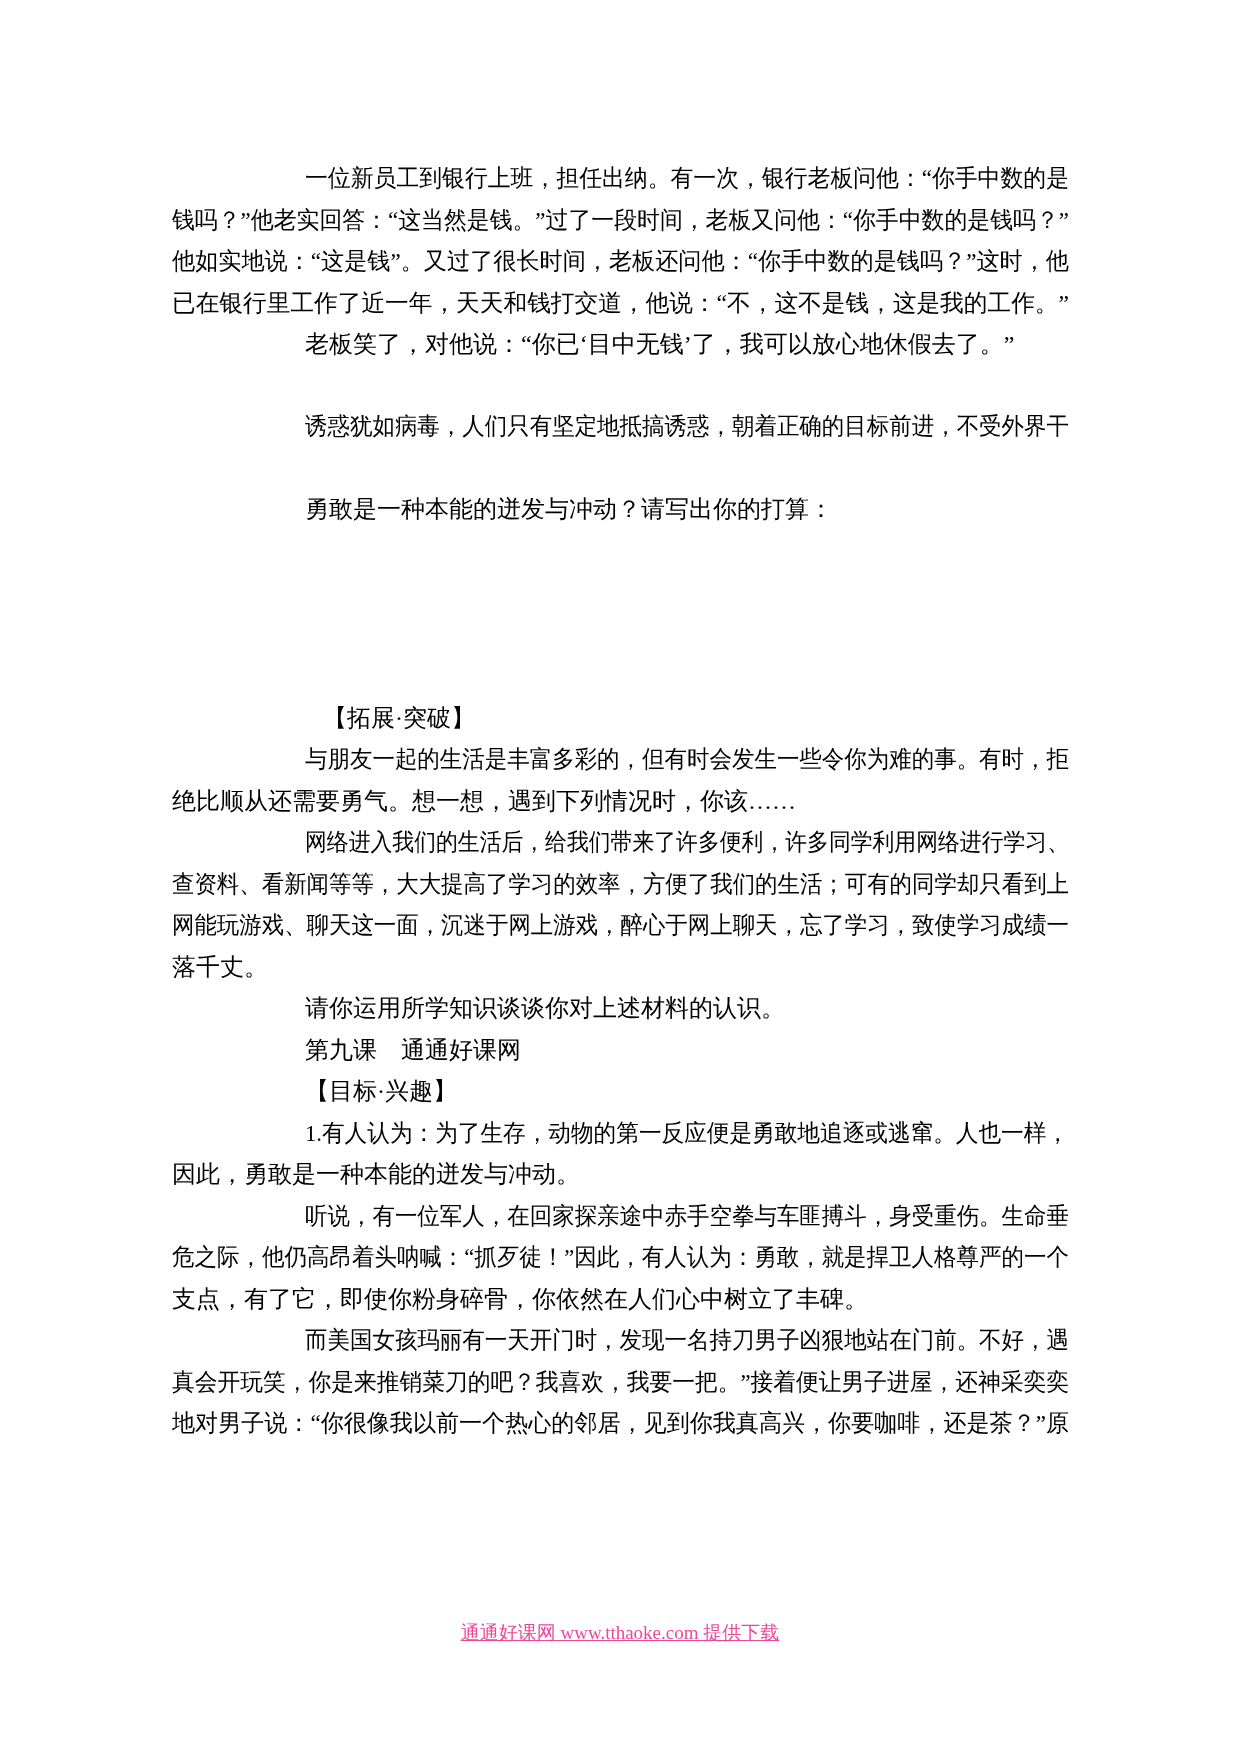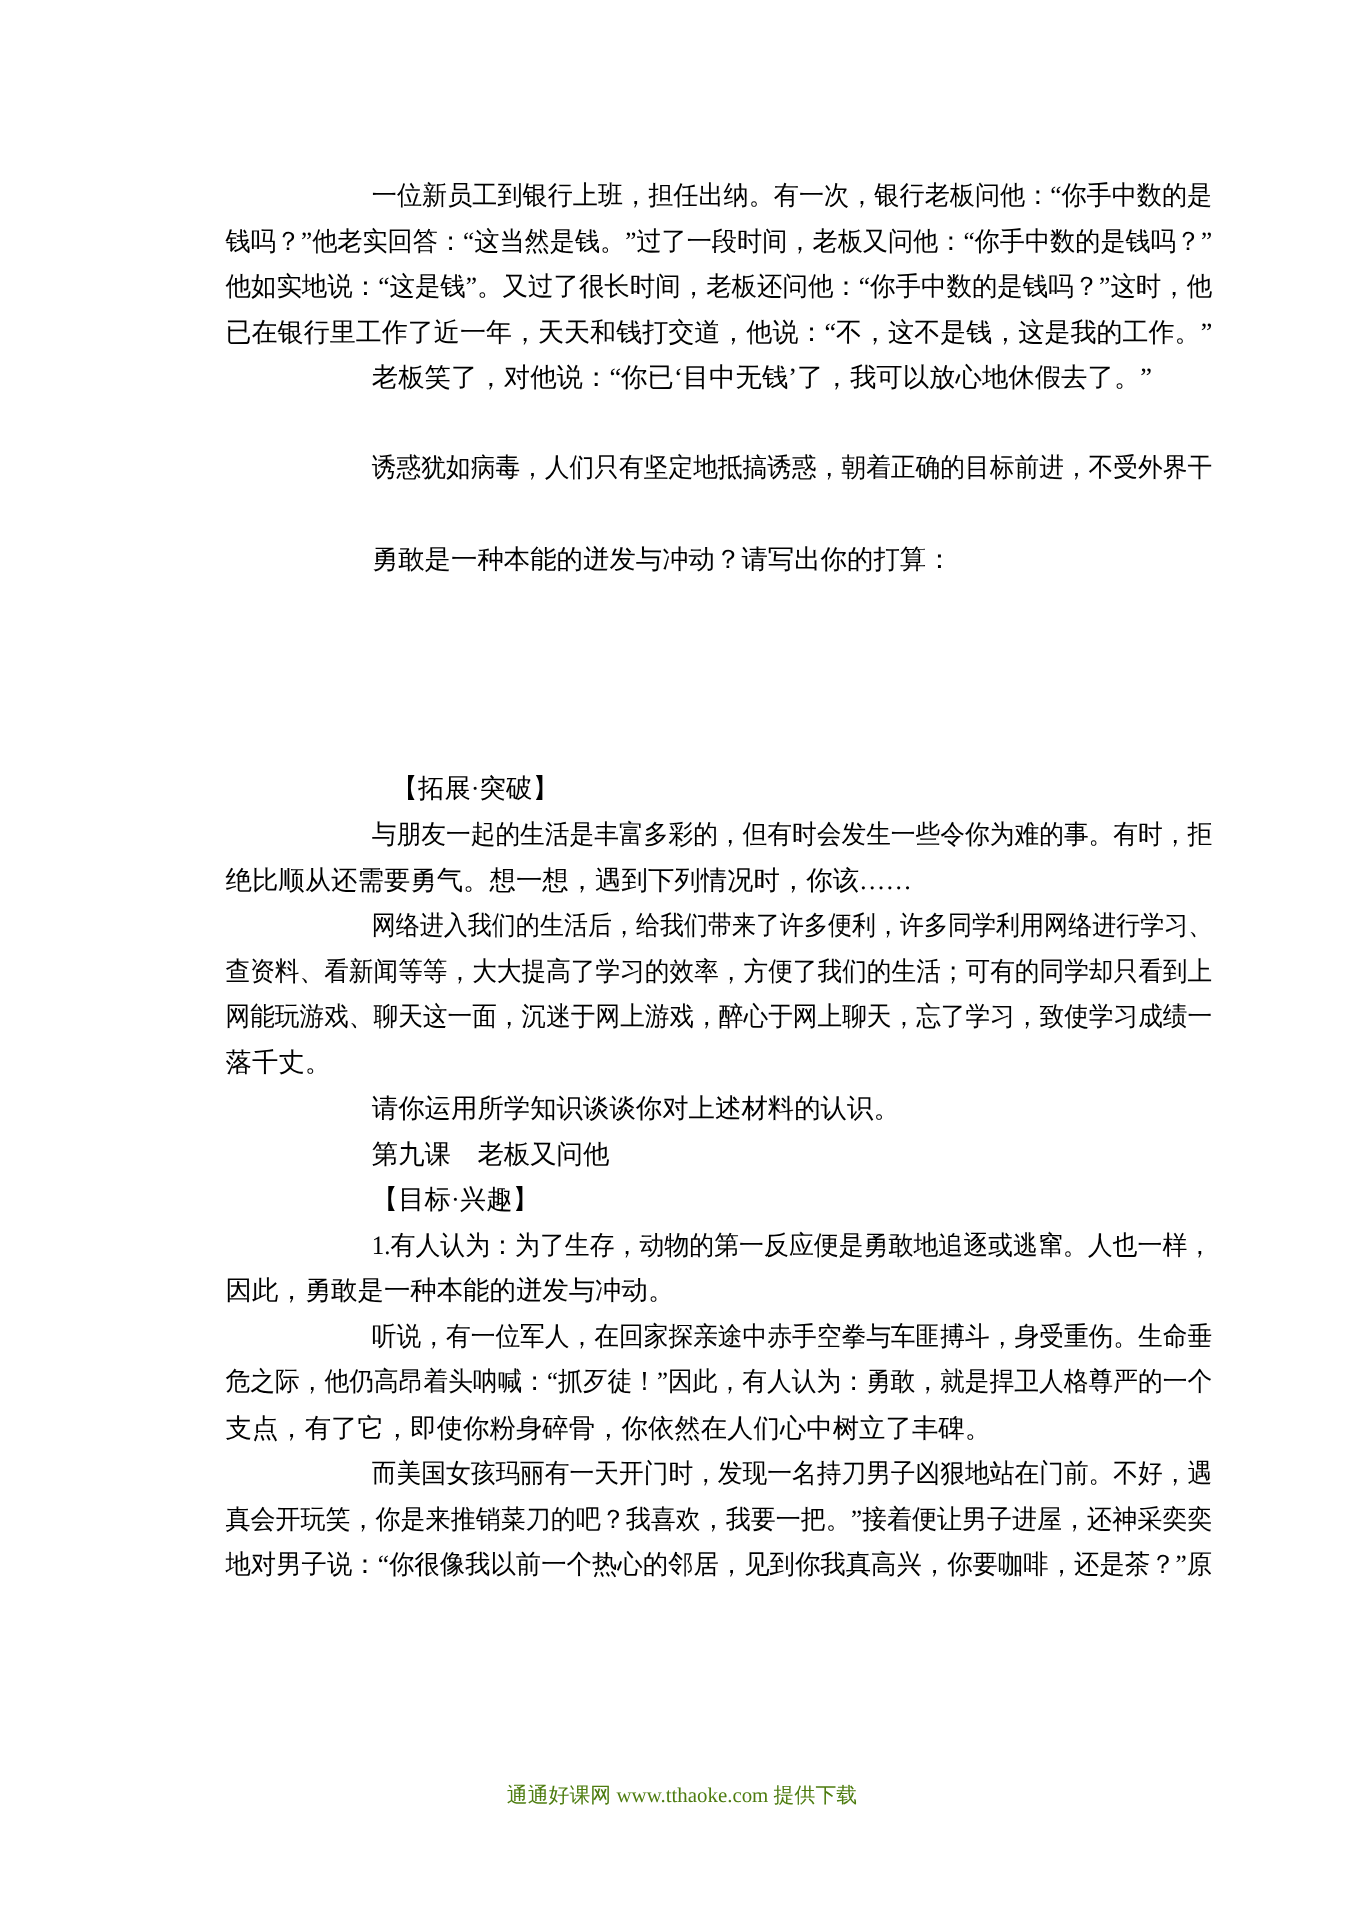--- a/index.html
+++ b/index.html
@@ -7,21 +7,21 @@
     position: relative;
     width: 1240px;
     height: 1754px;
     background: #ffffff;
     overflow: hidden;
     font-family: "Liberation Serif", "DejaVu Serif", serif;
     color: #000000;
   }
   .content {
     position: absolute;
-    left: 205px;
+    left: 172px;
     top: 158px;
     width: 897px;
   }
   .para { margin: 0; }
   .para.gap1 { margin-top: 41.5px; font-family: Liberation Mono, monospace; }
   .para.gap4 { margin-top: 166px; }
   .l {
     height: 41.5px;
     line-height: 41.5px;
     font-size: 24px;
@@ -37,21 +37,22 @@
   }
   .footer {
     position: absolute;
     top: 1618px;
     left: 0;
     width: 1240px;
     height: 30px;
     line-height: 30px;
     text-align: center;
     font-size: 19px;
-    color: #4d7c0f;
+    color: #ec4899;
+    text-decoration: underline;
   }
 </style>
 </head>
 <body>
 
 <div class="page">
   <div class="content">
 
     <div class="para">
       <div class="l ind"><span class="txt" style="transform: scaleX(0.95184);">一位新员工到银行上班，担任出纳。有一次，银行老板问他：“你手中数的是</span></div>
@@ -87,21 +88,21 @@
       <div class="l"><span class="txt" style="transform: scaleX(0.934375);">查资料、看新闻等等，大大提高了学习的效率，方便了我们的生活；可有的同学却只看到上</span></div>
       <div class="l"><span class="txt" style="transform: scaleX(0.934375);">网能玩游戏、聊天这一面，沉迷于网上游戏，醉心于网上聊天，忘了学习，致使学习成绩一</span></div>
       <div class="l"><span class="txt" style="transform: scaleX(1);">落千丈。</span></div>
     </div>
 
     <div class="para">
       <div class="l ind"><span class="txt" style="transform: scaleX(1);">请你运用所学知识谈谈你对上述材料的认识。</span></div>
     </div>
 
     <div class="para">
-      <div class="l ind"><span class="txt" style="transform: scaleX(1);">第九课　老板又问他</span></div>
+      <div class="l ind"><span class="txt" style="transform: scaleX(1);">第九课　通通好课网</span></div>
     </div>
 
     <div class="para">
       <div class="l ind"><span class="txt" style="transform: scaleX(1);">【目标·兴趣】</span></div>
     </div>
 
     <div class="para">
       <div class="l ind"><span class="txt" style="transform: scaleX(0.94321);">1.有人认为：为了生存，动物的第一反应便是勇敢地追逐或逃窜。人也一样，</span></div>
       <div class="l"><span class="txt" style="transform: scaleX(1);">因此，勇敢是一种本能的迸发与冲动。</span></div>
     </div>

